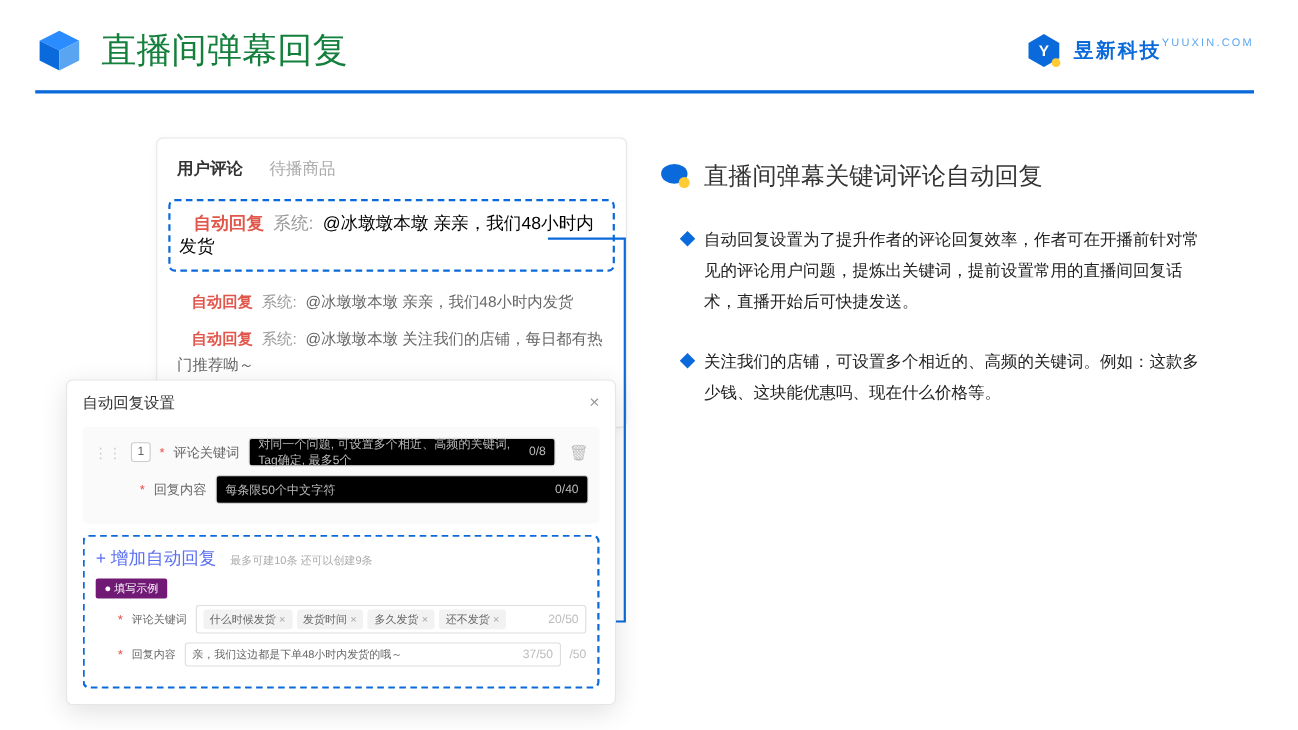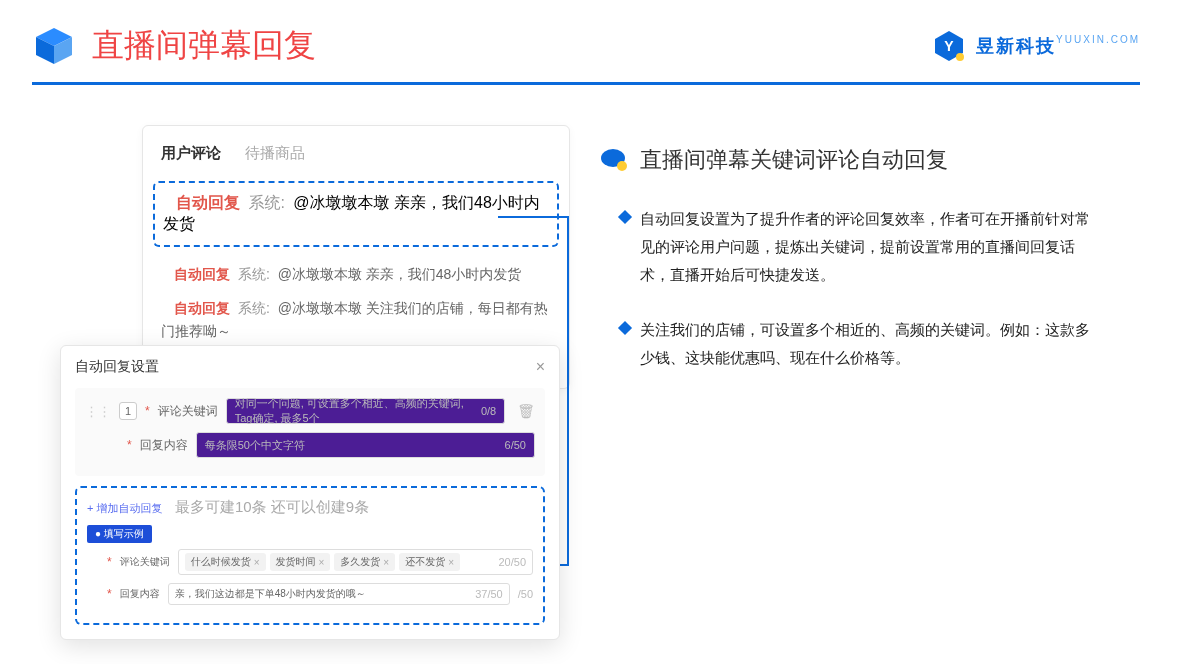--- a/index.html
+++ b/index.html
@@ -9,21 +9,21 @@
   background: #fff; position: relative;
 }
 .header {
   display: flex; align-items: center; justify-content: space-between;
   padding: 24px 40px 0 32px;
 }
 .header-left { display: flex; align-items: center; gap: 16px; }
 .cube-icon {
   width: 44px; height: 44px; position: relative;
 }
-.page-title { font-size: 32px; color: #ef4444; font-weight: 400; }
+.page-title { font-size: 32px; color: #15803d; font-weight: 400; }
 .logo-right { display: flex; align-items: center; gap: 10px; }
 .logo-brand { display: flex; flex-direction: row; align-items: flex-start; }
 .brand-cn { color: #0b6adb; font-size: 18px; font-weight: 600; letter-spacing: 2px; }
 .brand-en { color: #5aa5f2; font-size: 10px; letter-spacing: 2px; }
 .divider {
   height: 3px; background: #0b6adb; margin: 14px 40px 0 32px;
 }
 .content { display: flex; padding: 40px 40px 0 60px; gap: 40px; }
 .left-col { width: 500px; position: relative; }
 .right-col { flex: 1; padding-top: 20px; }
@@ -61,34 +61,34 @@
 .row-num {
   width: 18px; height: 18px; border: 1px solid #ccc; border-radius: 3px;
   display: flex; align-items: center; justify-content: center; font-size: 11px; color: #666;
   background: #fff;
 }
 .drag-dots { color: #ccc; font-size: 13px; }
 .req-dot { color: #e2574c; }
 .field-label { color: #666; white-space: nowrap; }
 .text-input {
   flex: 1; height: 26px; border: 1px solid #ddd; border-radius: 3px;
-  padding: 0 8px; font-size: 11px; color: #999; background: #4c1d95;
+  padding: 0 8px; font-size: 11px; color: #999; background: #000000;
   display: flex; align-items: center; justify-content: space-between;
 }
 .input-placeholder { color: #bbb; }
 .char-count { color: #bbb; font-size: 11px; }
 .trash-icon { color: #bbb; font-size: 14px; margin-left: 4px; }
 
 .example-box {
   border: 2px dashed #0b6adb; border-radius: 6px; padding: 10px;
 }
-.add-link { font-size: 11px; color: #5a6ef0; margin-bottom: 20px; }
-.add-note { font-size: 15px; color: #aaa; margin-left: 8px; }
+.add-link { font-size: 16px; color: #5a6ef0; margin-bottom: 20px; }
+.add-note { font-size: 10px; color: #aaa; margin-left: 8px; }
 .badge {
-  display: inline-block; background: #1d4ed8; color: #fff;
+  display: inline-block; background: #701a75; color: #fff;
   font-size: 10px; padding: 2px 8px; border-radius: 2px; margin-bottom: 6px;
 }
 .tag-chip {
   display: inline-flex; align-items: center; background: #f2f2f2;
   border-radius: 3px; padding: 2px 6px; font-size: 10px; color: #666; gap: 3px;
 }
 .tag-x { color: #aaa; font-size: 10px; }
 .example-input {
   flex: 1; border: 1px solid #ddd; border-radius: 3px; background: #fff;
   padding: 3px 6px; display: flex; align-items: center; gap: 4px; justify-content: space-between;
@@ -179,21 +179,21 @@
             <span class="input-placeholder">对同一个问题, 可设置多个相近、高频的关键词, Tag确定, 最多5个</span>
             <span class="char-count">0/8</span>
           </div>
           <span class="trash-icon">🗑</span>
         </div>
         <div class="form-row" style="padding-left:42px;">
           <span class="req-dot">*</span>
           <span class="field-label">回复内容</span>
           <div class="text-input">
             <span class="input-placeholder">每条限50个中文字符</span>
-            <span class="char-count">6/50</span>
+            <span class="char-count">0/40</span>
           </div>
         </div>
       </div>
 
       <div class="example-box">
         <div style="margin-bottom:6px;">
           <span class="add-link">+ 增加自动回复</span>
           <span class="add-note">最多可建10条 还可以创建9条</span>
         </div>
         <span class="badge">● 填写示例</span>

